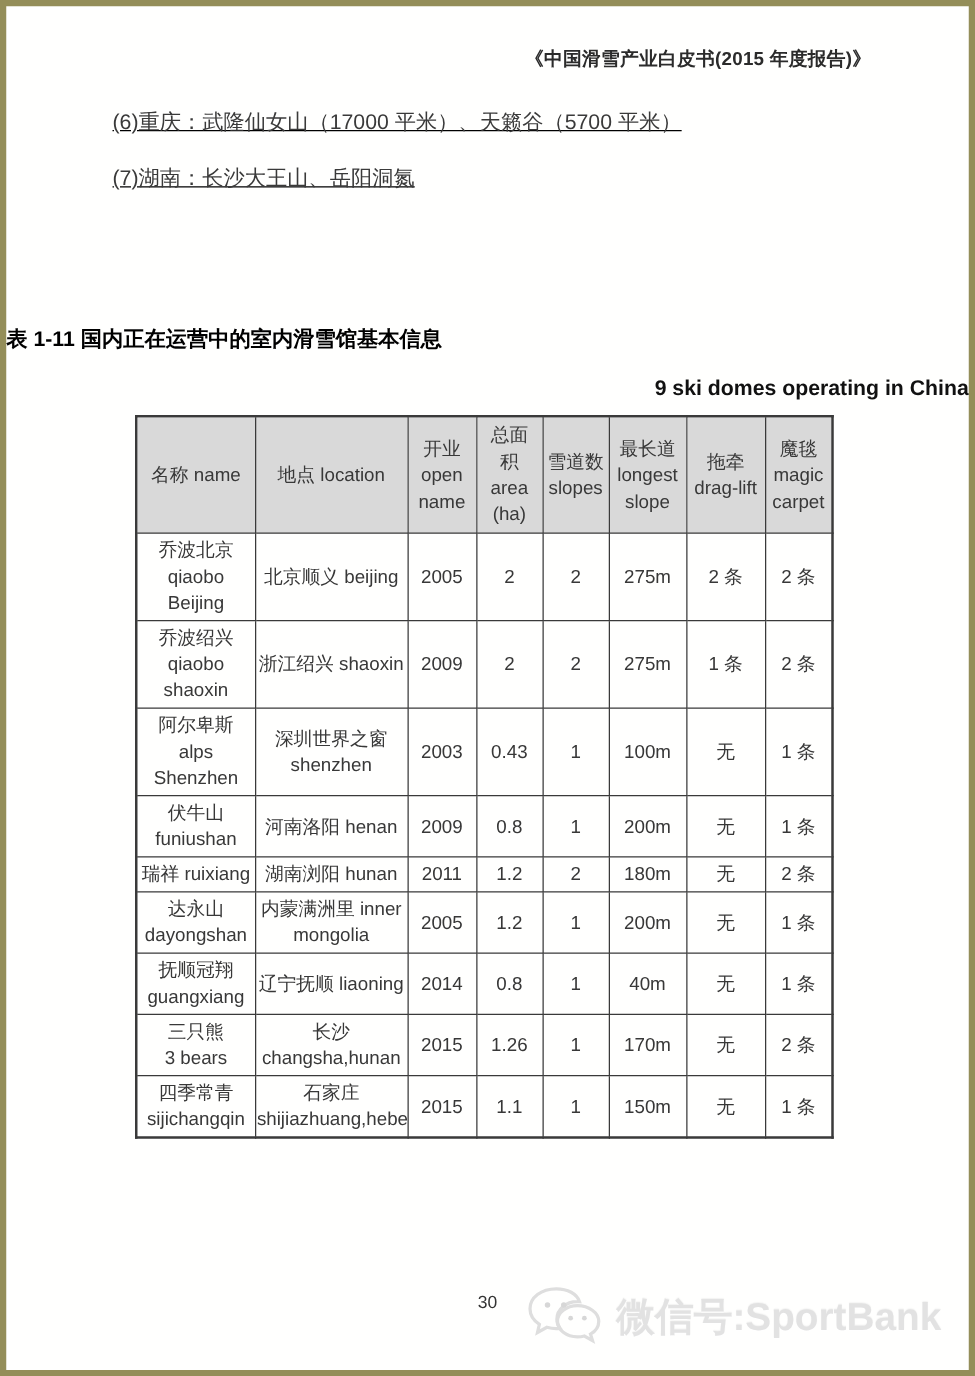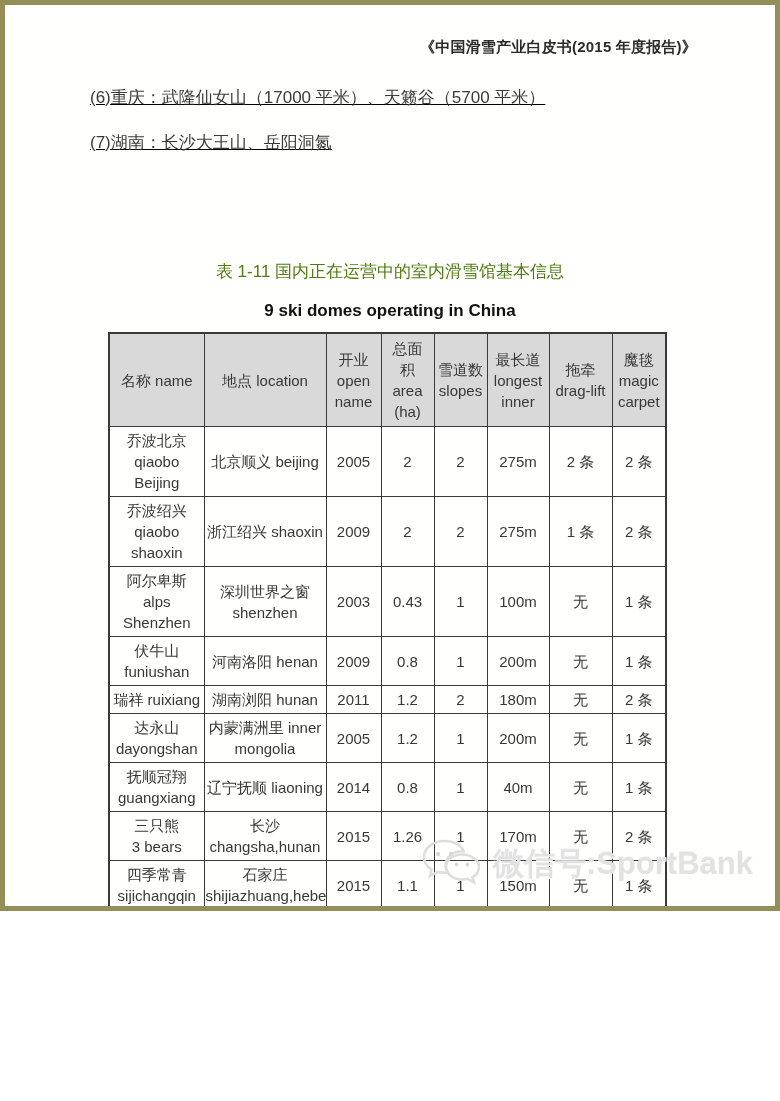--- a/index.html
+++ b/index.html
@@ -1,38 +1,38 @@
 <!DOCTYPE html>
 <html><head>
 <meta charset="utf-8">
 <style>
   html,body{margin:0;padding:0;background:#fff;}
   .page{
     position:relative;
-    width:780px;height:911px;
+    width:780px;height:1101px;
     box-sizing:border-box;
     border:5px solid #948e59;
     background:#fffffe;
     font-family:"Liberation Sans","DejaVu Sans",sans-serif;
     overflow:hidden;
   }
   .header-right{
     position:absolute;top:33px;right:78px;
     font-size:15px;font-weight:bold;color:#2b2b2b;
     letter-spacing:.2px;
   }
   .paragraphs{position:absolute;left:85px;top:83px;right:60px;text-decoration:underline;}
   .para{font-size:17px;color:#3a3a3a;line-height:20px;margin:0 0 25px 0;}
   .table-title{
     position:absolute;left:0;right:0;top:255px;
-    text-align:center;font-size:17px;font-weight:normal;color:#4d7c0f;
+    font-size:17px;font-weight:bold;color:#000000;
   }
   .table-subtitle{
     position:absolute;left:0;right:0;top:296px;
-    text-align:center;font-size:17px;font-weight:bold;color:#111;
+    text-align:right;font-size:17px;font-weight:bold;color:#111;
   }
   .table-wrap{position:absolute;left:103px;top:327px;}
   table.ski{
     border-collapse:collapse;table-layout:fixed;width:557px;
     border:2px solid #3a3a3a;
   }
   table.ski th,table.ski td{
     border:1px solid #3a3a3a;
     text-align:center;vertical-align:middle;
     font-size:15px;color:#383838;line-height:21px;
@@ -103,21 +103,21 @@
               <div>area</div>
               <div>(ha)</div>
             </th>
             <th>
               <div>雪道数</div>
               <div>slopes</div>
             </th>
             <th>
               <div>最长道</div>
               <div>longest</div>
-              <div>inner</div>
+              <div>slope</div>
             </th>
             <th>
               <div>拖牵</div>
               <div>drag-lift</div>
             </th>
             <th>
               <div>魔毯</div>
               <div>magic</div>
               <div>carpet</div>
             </th>

